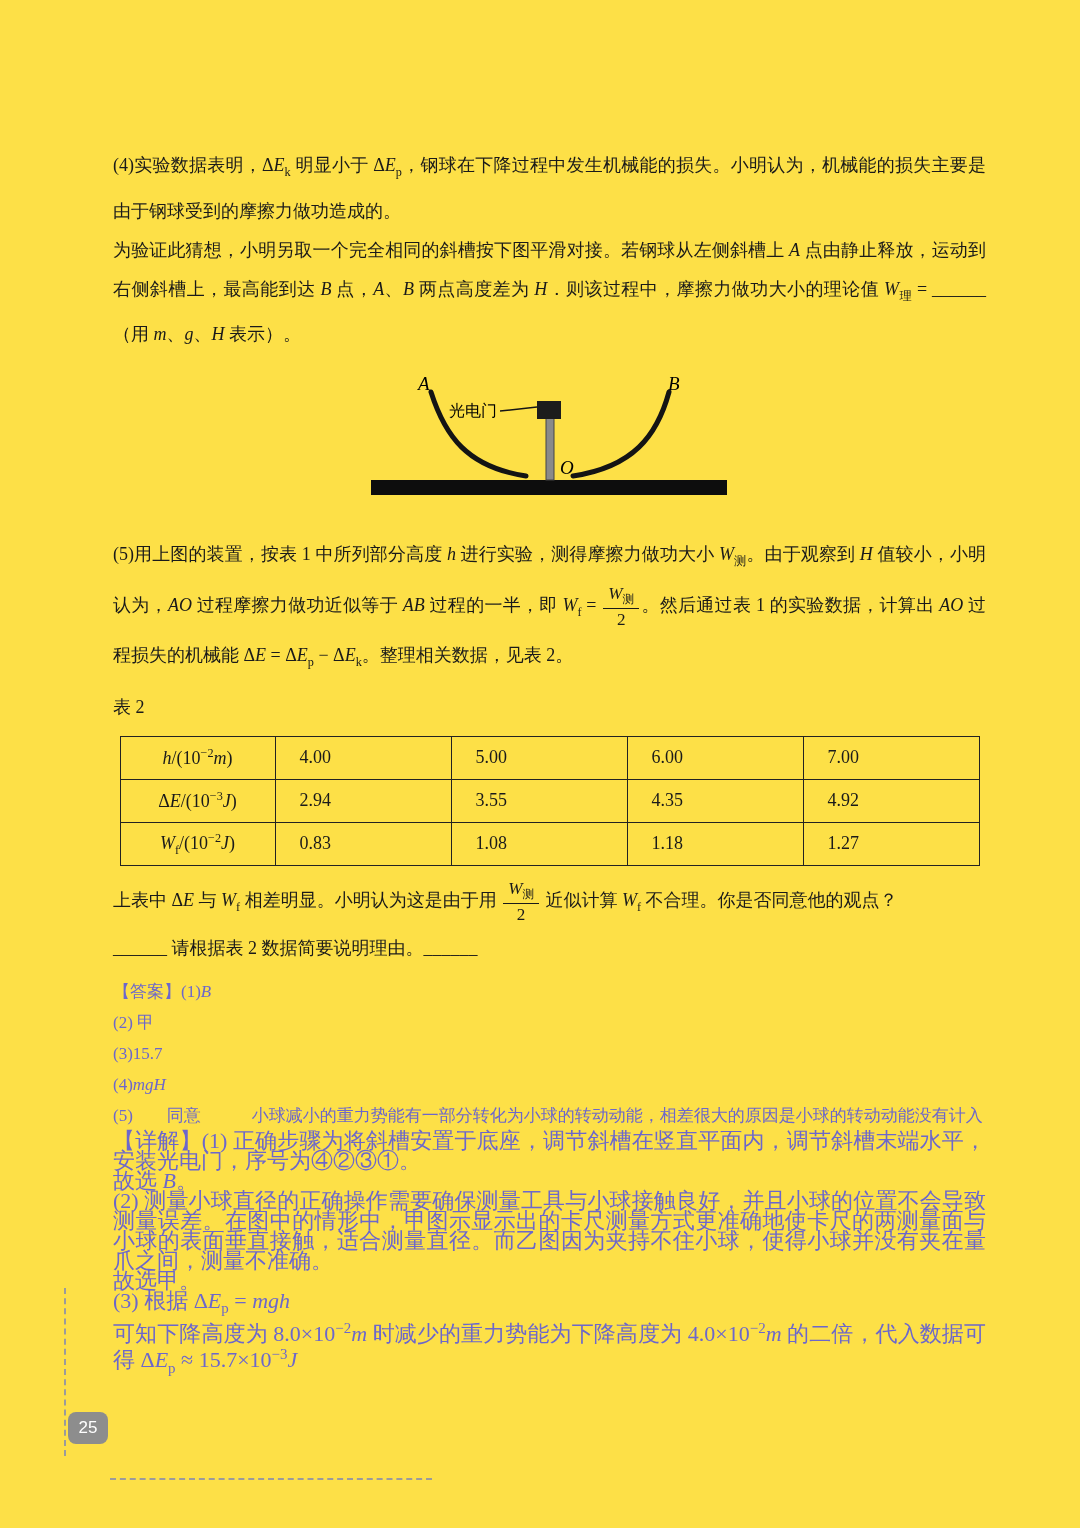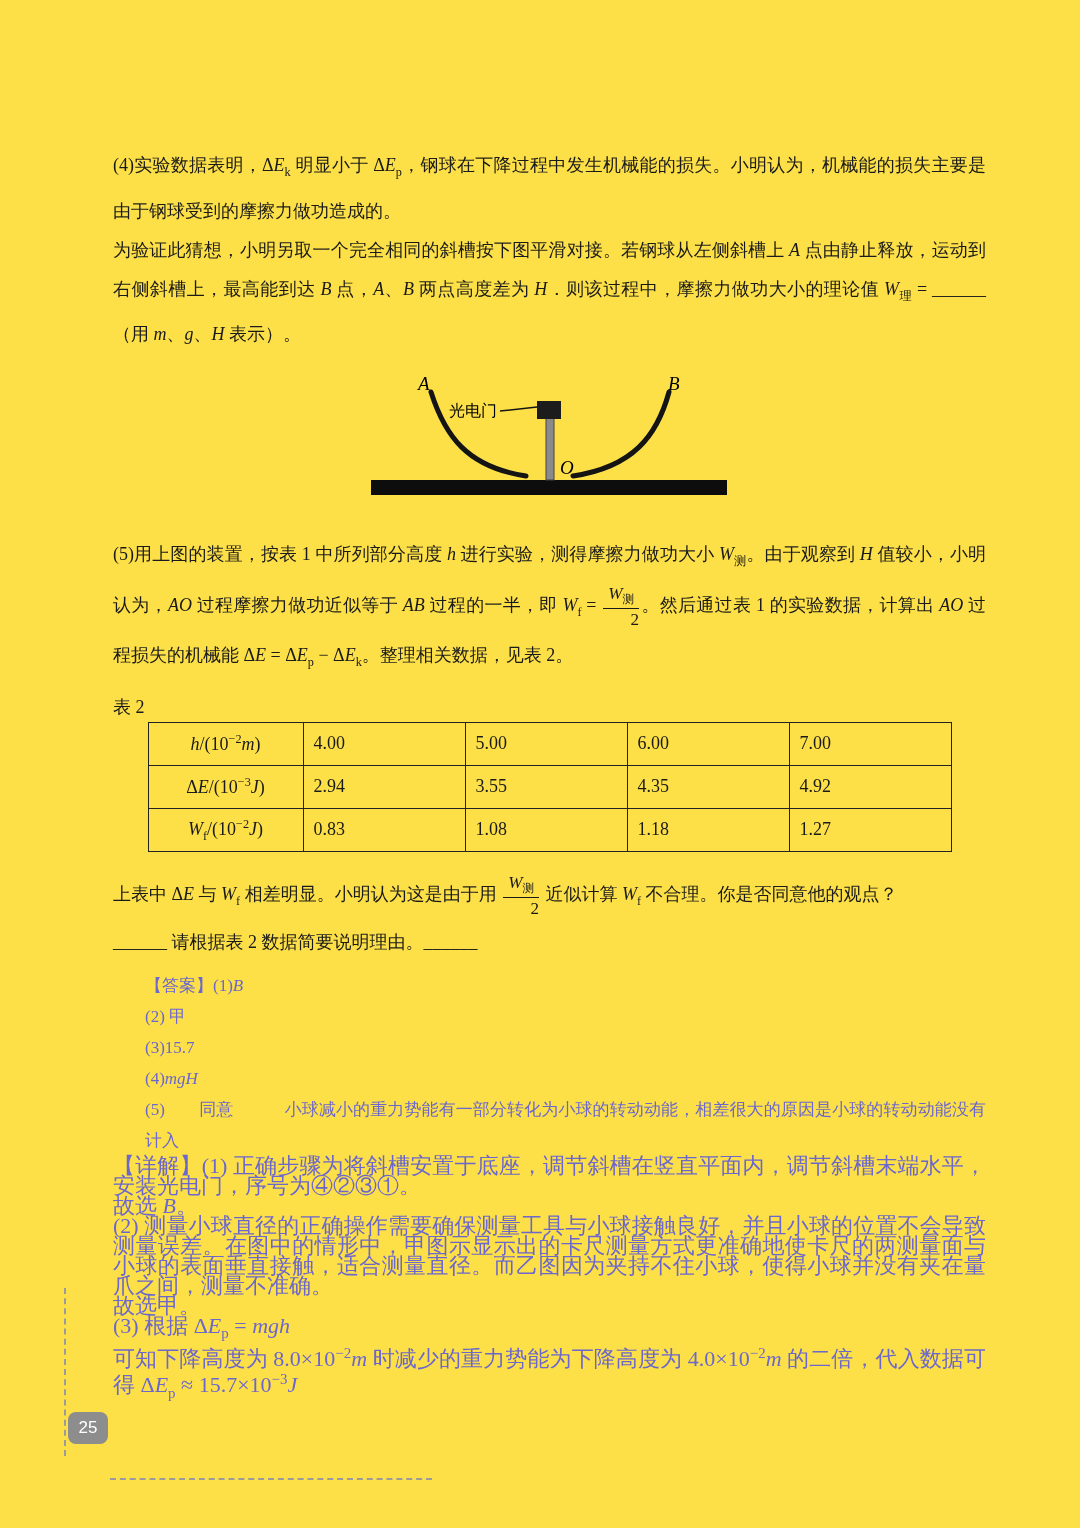--- a/index.html
+++ b/index.html
@@ -4,34 +4,34 @@
 <style>
   html,body{margin:0;padding:0;background:#ffffff;}
   .page{position:relative;width:1080px;height:1528px;background:#fde047;overflow:hidden;
         font-family:"Liberation Serif","DejaVu Serif",serif;color:#1a1a1a;}
   .content{position:absolute;left:113px;top:146px;width:873px;}
   p{margin:0;}
   .main{font-size:18px;line-height:39px;text-align:justify;}
   .tall{line-height:44px;}
   i{font-family:"Liberation Serif","DejaVu Serif",serif;font-style:italic;}
   sub,sup{font-size:68%;}
-  .frac{display:inline-block;vertical-align:middle;text-align:right;line-height:1.25;padding:0 2px;font-size:0.95em;}
+  .frac{display:inline-block;vertical-align:middle;text-align:center;line-height:1.25;padding:0 2px;font-size:0.95em;}
   .frac .num{display:block;border-bottom:1px solid currentColor;padding:0 5px;}
   .frac .den{display:block;}
   .figwrap{width:362px;margin:20px auto 6px auto;}
   .svg-math{font-style:italic;font-size:19px;font-family:"Liberation Serif","DejaVu Serif",serif;}
   .svg-cjk{font-size:16px;font-family:"Liberation Serif","DejaVu Serif",serif;}
   .tbl-caption{text-align:left;font-size:18px;margin-top:10px;line-height:26px;}
-  table.t2{border-collapse:collapse;margin:2px auto 0 auto;}
+  table.t2{border-collapse:collapse;margin:16px auto 0 auto;}
   table.t2 td{border:1.5px solid #222;height:40px;font-size:18px;}
   td.hcell{width:152px;text-align:center;}
-  td.vcell{width:150px;text-align:left;padding-left:10px;}
-  .posttable{margin-top:20px;}
+  td.vcell{width:150px;text-align:left;padding-left:24px;}
+  .posttable{margin-top:12px;}
   .ans{color:#6c67cc;font-size:17px;line-height:31px;text-align:justify;}
-  .ansblock{margin-top:8px;margin-left:32px;}
+  .ansblock{margin-top:8px;}
   .detail{color:#6c67cc;font-size:22px;line-height:20px;text-align:justify;}
   .seclabel{color:#6c67cc;}
   .page-num{position:absolute;left:68px;top:1412px;width:40px;height:32px;background:#8d8d8d;color:#ffffff;
             font-size:17px;display:flex;align-items:center;justify-content:center;border-radius:8px;
             font-family:"Liberation Sans","DejaVu Sans",sans-serif;}
   .dash-v{position:absolute;left:64px;top:1288px;height:168px;border-left:2px dashed #9b9b9b;width:0;}
   .dash-h{position:absolute;left:110px;top:1478px;width:322px;border-top:2px dashed #9b9b9b;height:0;}
 </style>
 </head>
 <body>

